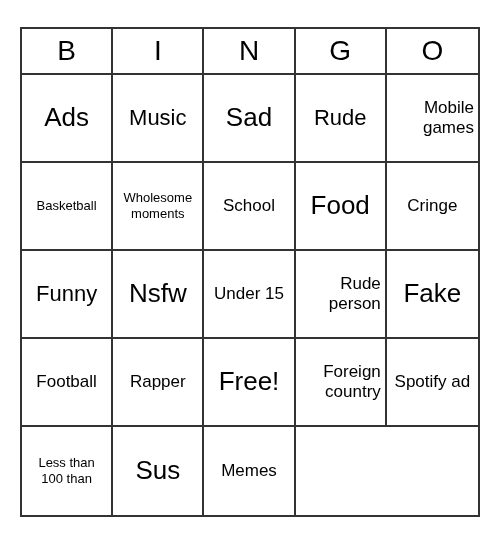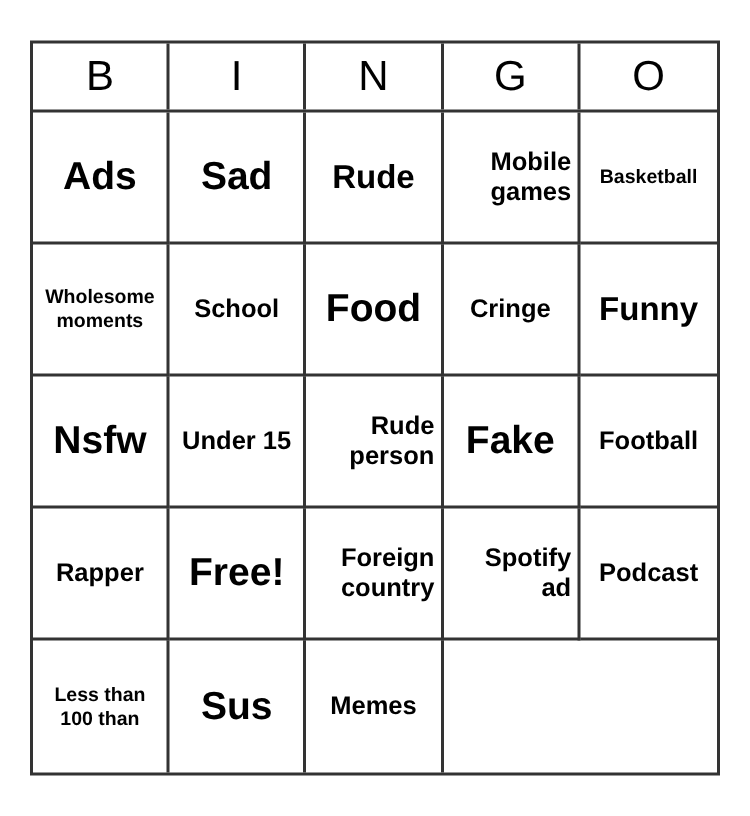--- a/index.html
+++ b/index.html
@@ -62,21 +62,20 @@
       border-right: none;
     }
 
     .bingo-cell:nth-child(n+21) {
       border-bottom: none;
     }
 
     .bingo-cell span {
       display: block;
       line-height: 1.2;
-      font-weight: bold;
     }
 
     .size-xl {
       font-size: 26px;
     }
 
     .size-lg {
       font-size: 22px;
     }
 
@@ -96,20 +95,23 @@
   <div class="bingo-header">
   <div class="bingo-header-cell">B</div>
       <div class="bingo-header-cell">I</div>
       <div class="bingo-header-cell">N</div>
       <div class="bingo-header-cell">G</div>
       <div class="bingo-header-cell">O</div>
     </div>
   <div class="bingo-grid">
   <div class="bingo-cell">
         <span class="size-xl">Ads</span>
+      </div>
+      <div class="bingo-cell">
+        <span class="size-lg">Music</span>
       </div>
       <div class="bingo-cell">
         <span class="size-xl">Sad</span>
       </div>
       <div class="bingo-cell">
         <span class="size-lg">Rude</span>
       </div>
       <div class="bingo-cell">
         <span class="size-md">Mobile games</span>
       </div>
@@ -152,23 +154,20 @@
       <div class="bingo-cell">
         <span class="size-xl">Free!</span>
       </div>
       <div class="bingo-cell">
         <span class="size-md">Foreign country</span>
       </div>
       <div class="bingo-cell">
         <span class="size-md">Spotify ad</span>
       </div>
       <div class="bingo-cell">
-        <span class="size-md">Podcast</span>
-      </div>
-      <div class="bingo-cell">
         <span class="size-sm">Less than 100 than</span>
       </div>
       <div class="bingo-cell">
         <span class="size-xl">Sus</span>
       </div>
       <div class="bingo-cell">
         <span class="size-md">Memes</span>
       </div>
     </div>
 </div>

